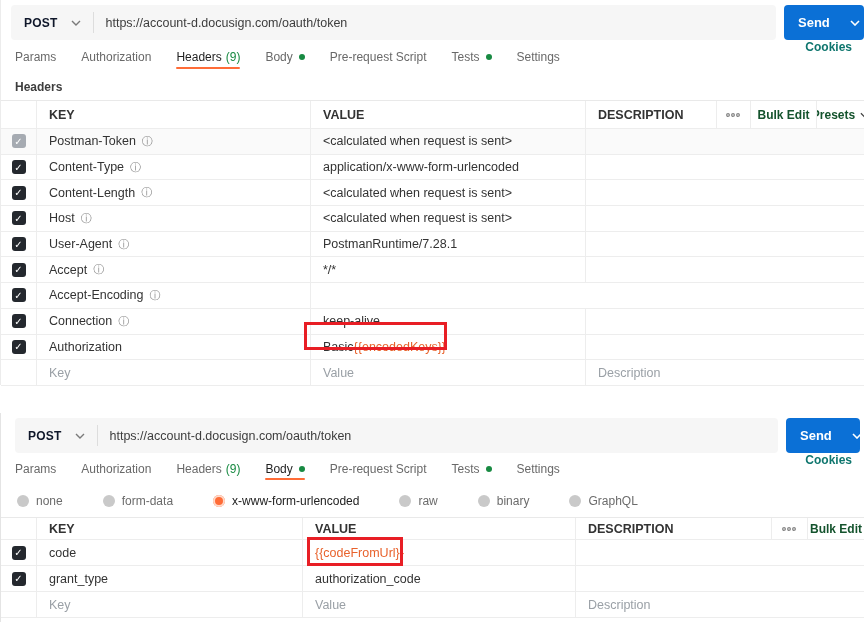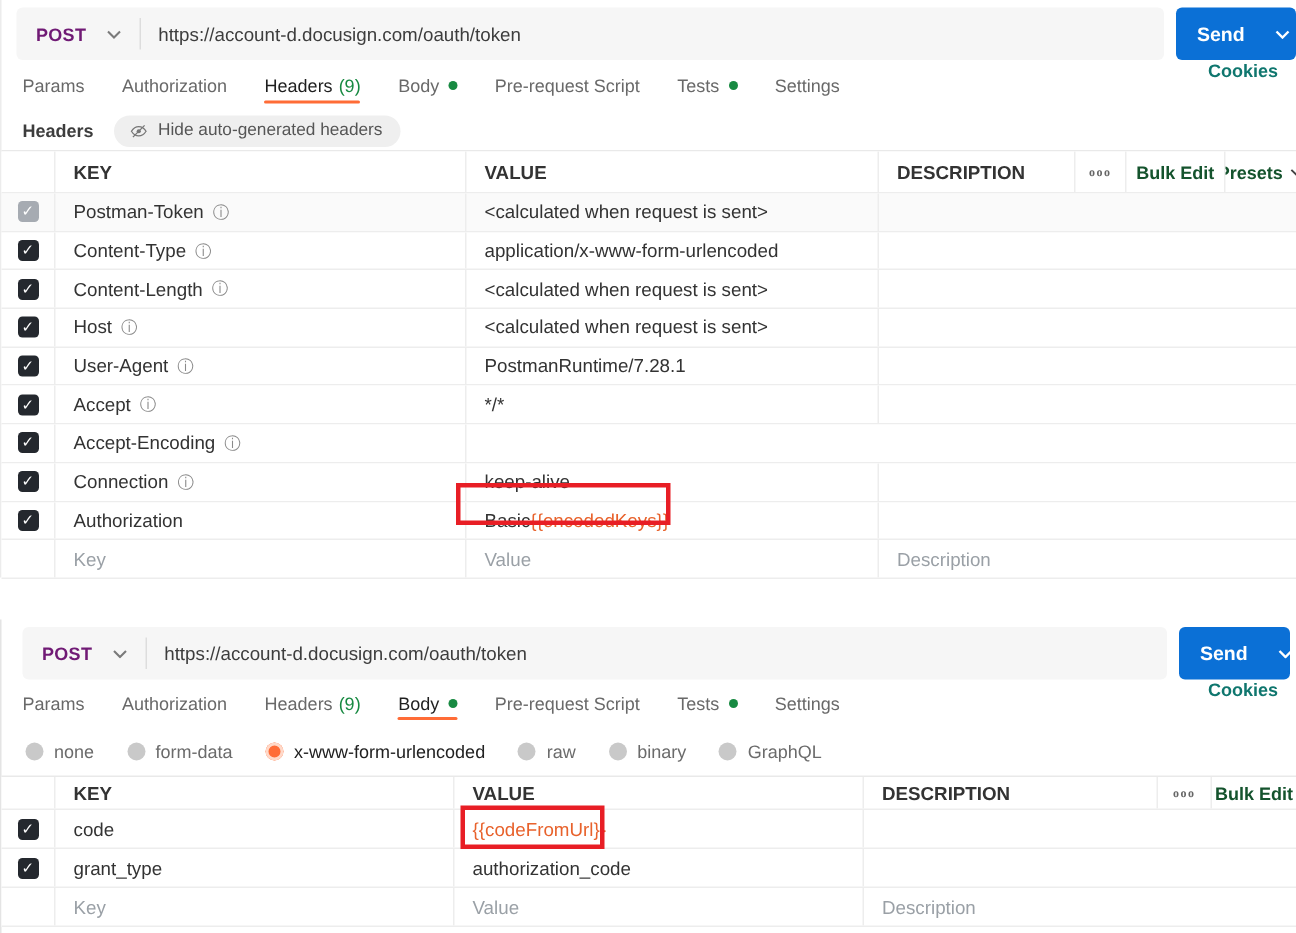--- a/index.html
+++ b/index.html
@@ -9,21 +9,21 @@
     background:#fff; font-family:"Liberation Sans", sans-serif; color:#333;
   }
   .panel { width:864px; position:relative; border-left:1px solid #ececec; }
 
   
   .url-row { display:flex; align-items:stretch; padding:5px 0 0 10px; height:40px; }
   .url-bar {
     flex:1; display:flex; align-items:center; background:#f6f6f6;
     border-radius:4px; height:35px; margin-right:8px; min-width:0;
   }
-  .method { font-size:12px; font-weight:bold; color:#701a75; padding:0 14px 0 13px; letter-spacing:.2px; }
+  .method { font-size:12px; font-weight:bold; color:#0f172a; padding:0 14px 0 13px; letter-spacing:.2px; }
   .chev { display:inline-flex; margin-right:12px; }
   .vdiv { width:1px; height:21px; background:#ddd; }
   .url-text { font-size:12.5px; color:#3d3d3d; padding-left:11px; white-space:nowrap; overflow:hidden; }
   .send-btn {
     flex:none; display:flex; align-items:center; height:35px; border:none;
     background:#0b70d6; color:#fff; border-radius:4px; cursor:pointer; padding:0;
     font-family:"Liberation Sans", sans-serif;
   }
   .send-label { font-size:13px; font-weight:bold; padding:0 12px 0 14px; }
   .send-sep { width:1px; height:35px; background:rgba(255,255,255,.28); }
@@ -40,21 +40,21 @@
   .tab .gdot { width:6px; height:6px; border-radius:50%; background:#188a42; margin-left:6px; }
   .cookies { margin-left:auto; font-size:12px; font-weight:bold; color:#0f766e; cursor:pointer; padding-right:2px; }
 
   
   .sub-row { display:flex; align-items:center; height:26px; padding-left:14px; }
   .sub-label { font-size:12px; color:#3d3d3d; font-weight:bold; margin-right:14px; }
   .pill { display:inline-flex; align-items:center; gap:6px; background:#efefef; border-radius:13px;
           padding:4px 12px 4px 10px; font-size:11.5px; color:#555; cursor:pointer; }
 
   
-  .modes-row { display:flex; align-items:center; height:32px; padding-left:16px; gap:22px; }
+  .modes-row { display:flex; align-items:center; height:32px; padding-left:16px; gap:40px; }
   .mode { display:inline-flex; align-items:center; gap:7px; font-size:12px; color:#6b6b6b; cursor:pointer; }
   .radio { width:12px; height:12px; border-radius:50%; background:#c9c9c9; }
   .mode.selected { color:#212121; }
   .mode.selected .radio { background:#ff6c37; box-shadow:0 0 0 2px #ffd9c9 inset; }
 
   
   .tbl { border-top:1px solid #e9e9e9; }
   .t-row { display:grid; align-items:center; border-bottom:1px solid #ededed; background:#fff; }
   .t-head { font-size:11px; font-weight:bold; color:#636363; }
   .cols-top-head { grid-template-columns:36px 274px 275px 131px 34px 66px 1fr; height:28px; }
@@ -128,30 +128,20 @@
     <span class="tab">
       <span>Tests</span>
       <span class="gdot"></span>
     </span>
     <span class="tab">Settings</span>
     <span class="cookies">Cookies</span>
   </div>
 
   <div class="sub-row">
     <span class="sub-label">Headers</span>
-    <span class="pill">
-      <span>
-        <svg width="13" height="13" viewBox="0 0 16 16">
-            <path d="M2 8s2.4-3.8 6-3.8S14 8 14 8s-2.4 3.8-6 3.8S2 8 2 8z" fill="none" stroke="#777" stroke-width="1.1"></path>
-            <circle cx="8" cy="8" r="1.7" fill="#777"></circle>
-            <line x1="3.2" y1="12.8" x2="12.8" y2="3.2" stroke="#777" stroke-width="1.1"></line>
-          </svg>
-      </span>
-      <span>Hide auto-generated headers</span>
-    </span>
   </div>
 
   <div class="tbl">
     <div class="t-row t-head cols-top-head">
       <div class="cell center"></div>
       <div class="cell">KEY</div>
       <div class="cell">VALUE</div>
       <div class="cell">DESCRIPTION</div>
       <div class="cell center">
           <span class="more-ooo">ooo</span>

